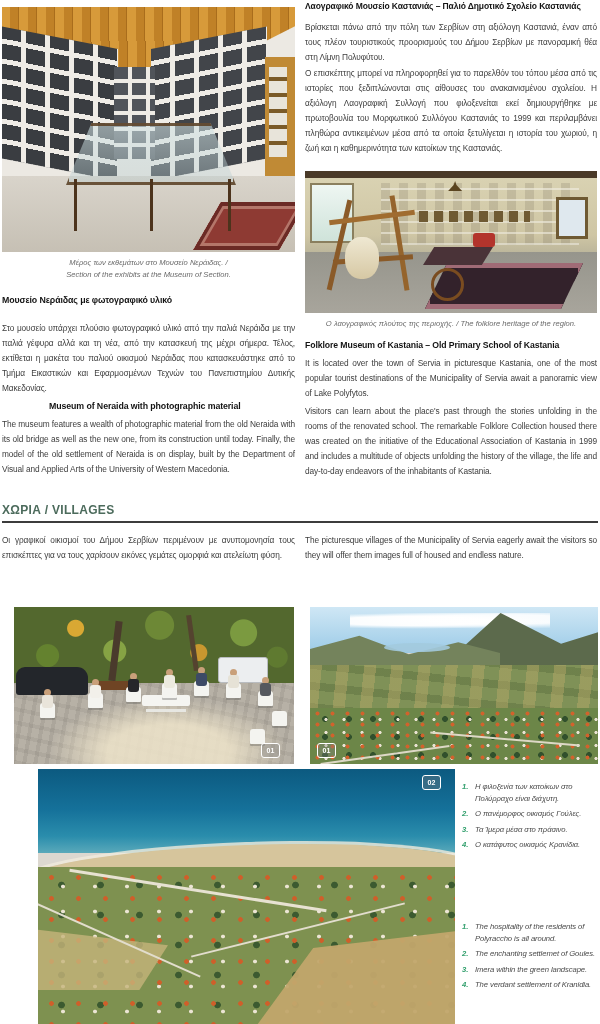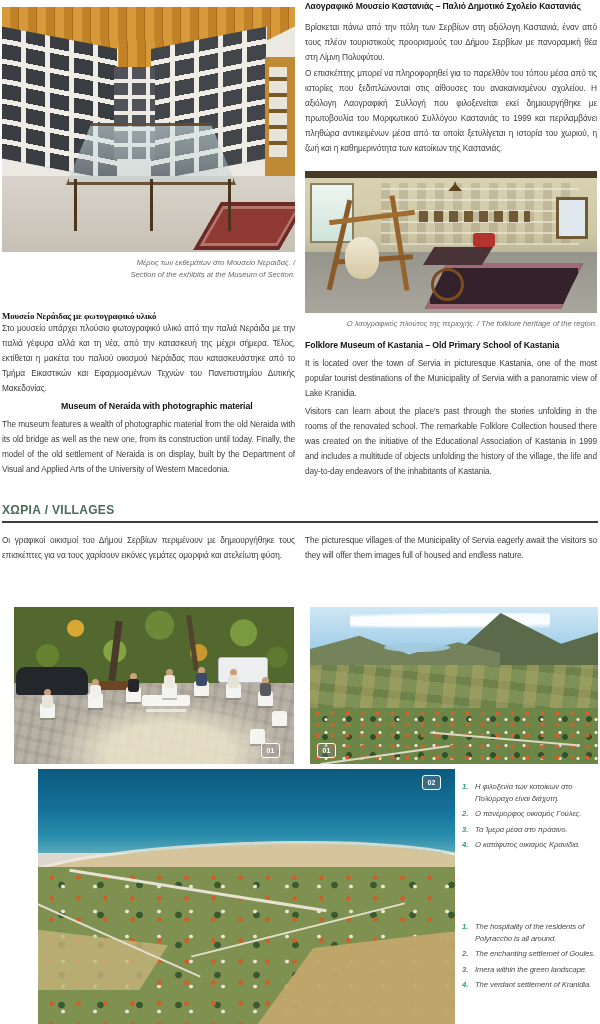--- a/index.html
+++ b/index.html
@@ -2,21 +2,21 @@
 <html lang="el"><head>
 <meta charset="utf-8">
 <style>
   html,body{margin:0;padding:0;background:#fff;}
   .page{position:relative;width:600px;height:1024px;background:#fff;overflow:hidden;
         font-family:"Liberation Sans",sans-serif;color:#3d3d3d;}
   .abs{position:absolute;}
   p{margin:0;text-align:justify;font-size:8.3px;line-height:15px;letter-spacing:-0.1px;color:#3d3d3d;}
   h3{margin:0;font-size:8.8px;font-weight:bold;color:#141414;letter-spacing:-0.1px;}
   h3.oneline{white-space:nowrap;font-size:8.5px;}
-  .caption{font-style:italic;font-size:7.6px;line-height:12px;color:#6a6a6a;text-align:right;letter-spacing:0;}
+  .caption{font-style:italic;font-size:7.6px;line-height:12px;color:#6a6a6a;text-align:center;letter-spacing:0;}
   .section-title{font-size:12px;font-weight:bold;color:#4c6b5c;letter-spacing:.3px;margin:0;}
   .rule{height:1.5px;background:#3c3c3c;}
   figure{margin:0;overflow:hidden;position:absolute;background:#dcd8d0;}
   figure *{position:absolute;}
   .badge{position:absolute;width:17px;height:13px;border:1px solid #fff;border-radius:3px;
          background:rgba(130,130,130,.35);color:#fff;font-size:7px;font-weight:bold;
          display:flex;align-items:center;justify-content:center;z-index:5;}
   
   .p1{background:#ece9e3;}
   .p1 .ceil{top:0;left:0;right:0;height:64px;background:repeating-linear-gradient(89deg,#d79a3a 0 9px,#c08127 9px 17px,#a96d1c 17px 18px);clip-path:polygon(0 0,100% 0,100% 30%,70% 100%,30% 100%,0 34%);}
@@ -100,24 +100,24 @@
     <div class="leg" style="left:72px;"></div>
       <div class="leg" style="left:148px;"></div>
       <div class="leg" style="left:226px;"></div>
   </figure>
 
   <div class="abs caption" style="left:2px;top:257px;width:293px;">
     <div>Μέρος των εκθεμάτων στο Μουσείο Νεράιδας. /</div>
     <div>Section of the exhibits at the Museum of Section.</div>
   </div>
 
-  <h3 class="abs" style="left:2px;top:311px;width:293px;font-family:Liberation Serif, serif;">Μουσείο Νεράιδας με φωτογραφικό υλικό</h3>
+  <h3 class="abs" style="left:2px;top:295px;width:293px;">Μουσείο Νεράιδας με φωτογραφικό υλικό</h3>
   <p class="abs" style="left:2px;top:309px;width:293px;margin-top:12px;">Στο μουσείο υπάρχει πλούσιο φωτογραφικό υλικό από την παλιά Νεράιδα με την παλιά γέφυρα αλλά και τη νέα, από την κατασκευή της μέχρι σήμερα. Τέλος, εκτίθεται η μακέτα του παλιού οικισμού Νεράιδας που κατασκευάστηκε από το Τμήμα Εικαστικών και Εφαρμοσμένων Τεχνών του Πανεπιστημίου Δυτικής Μακεδονίας.</p>
 
-  <h3 class="abs" style="left:20px;top:401px;width:293px;padding-left:41px;">Museum of Neraida with photographic material</h3>
+  <h3 class="abs" style="left:8px;top:401px;width:293px;padding-left:41px;">Museum of Neraida with photographic material</h3>
   <p class="abs" style="left:2px;top:417px;width:293px;">The museum features a wealth of photographic material from the old Neraida with its old bridge as well as the new one, from its construction until today. Finally, the model of the old settlement of Neraida is on display, built by the Department of Visual and Applied Arts of the University of Western Macedonia.</p>
 
   <h3 class="abs oneline" style="left:305px;top:1px;width:293px;">Λαογραφικό Μουσείο Καστανιάς – Παλιό Δημοτικό Σχολείο Καστανιάς</h3>
   <p class="abs" style="left:305px;top:20px;width:292px;">Βρίσκεται πάνω από την πόλη των Σερβίων στη αξιόλογη Καστανιά, έναν από τους πλέον τουριστικούς προορισμούς του Δήμου Σερβίων με πανοραμική θέα στη Λίμνη Πολυφύτου.</p>
   <p class="abs" style="left:305px;top:66px;width:292px;">Ο επισκέπτης μπορεί να πληροφορηθεί για το παρελθόν του τόπου μέσα από τις ιστορίες που ξεδιπλώνονται στις αίθουσες του ανακαινισμένου σχολείου. Η αξιόλογη Λαογραφική Συλλογή που φιλοξενείται εκεί δημιουργήθηκε με πρωτοβουλία του Μορφωτικού Συλλόγου Καστανιάς το 1999 και περιλαμβάνει πληθώρα αντικειμένων μέσα από τα οποία ξετυλίγεται η ιστορία του χωριού, η ζωή και η καθημερινότητα των κατοίκων της Καστανιάς.</p>
 
   <figure class="p2" style="left:305px;top:171px;width:292px;height:142px;">
     <div class="stones"></div>
       <div class="win"></div>
       <div class="frames"></div>
@@ -130,27 +130,27 @@
       <div class="bar3"></div>
       <div class="bar4"></div>
     <div class="threads"></div>
       <div class="wheel"></div>
       <div class="red"></div>
   </figure>
 
   <div class="abs caption" style="left:305px;top:318px;width:292px;">Ο λαογραφικός πλούτος της περιοχής. / The folklore heritage of the region.</div>
 
   <h3 class="abs oneline" style="left:305px;top:340px;width:293px;font-size:8.7px;">Folklore Museum of Kastania – Old Primary School of Kastania</h3>
-  <p class="abs" style="left:305px;top:356px;width:292px;">It is located over the town of Servia in picturesque Kastania, one of the most popular tourist destinations of the Municipality of Servia with a panoramic view of Lake Kranidia.</p>
+  <p class="abs" style="left:305px;top:356px;width:292px;">It is located over the town of Servia in picturesque Kastania, one of the most popular tourist destinations of the Municipality of Servia await a panoramic view of Lake Polyfytos.</p>
   <p class="abs" style="left:305px;top:404px;width:292px;">Visitors can learn about the place's past through the stories unfolding in the rooms of the renovated school. The remarkable Folklore Collection housed there was created on the initiative of the Educational Association of Kastania in 1999 and includes a multitude of objects unfolding the history of the village, the life and day-to-day endeavors of the inhabitants of Kastania.</p>
 
   <div class="abs section-title" style="left:2px;top:503px;">ΧΩΡΙΑ / VILLAGES</div>
   <div class="abs rule" style="left:2px;top:521px;width:596px;"></div>
 
-  <p class="abs" style="left:2px;top:533px;width:293px;">Οι γραφικοί οικισμοί του Δήμου Σερβίων περιμένουν με δημιουργήθηκε τους επισκέπτες για να τους χαρίσουν εικόνες γεμάτες ομορφιά και ατελείωτη φύση.</p>
+  <p class="abs" style="left:2px;top:533px;width:293px;">Οι γραφικοί οικισμοί του Δήμου Σερβίων περιμένουν με ανυπομονησία τους επισκέπτες για να τους χαρίσουν εικόνες γεμάτες ομορφιά και ατελείωτη φύση.</p>
   <p class="abs" style="left:305px;top:533px;width:292px;">The picturesque villages of the Municipality of Servia eagerly await the visitors so they will offer them images full of housed and endless nature.</p>
 
   <figure class="p3" style="left:14px;top:607px;width:280px;height:157px;">
     <div class="fol"></div>
       <div class="ground"></div>
     <div class="trunk"></div>
       <div class="trunk2"></div>
     <div class="car"></div>
       <div class="van"></div>
       <div class="bench"></div>

